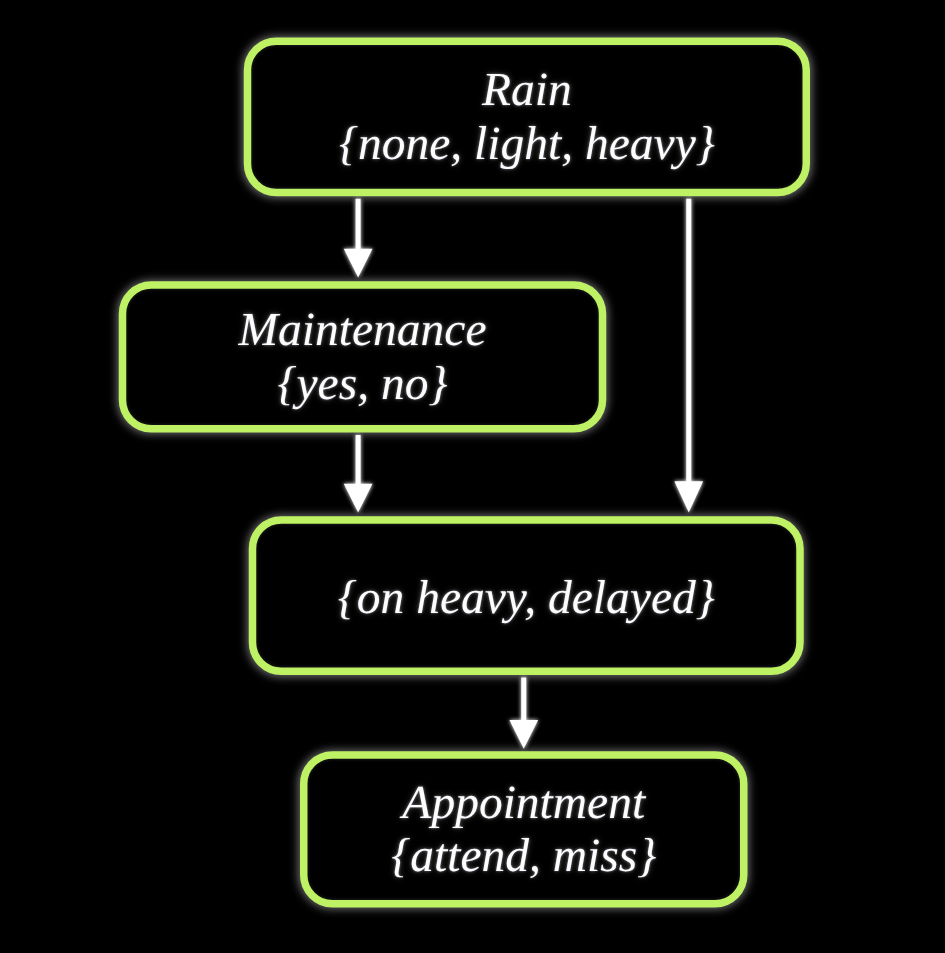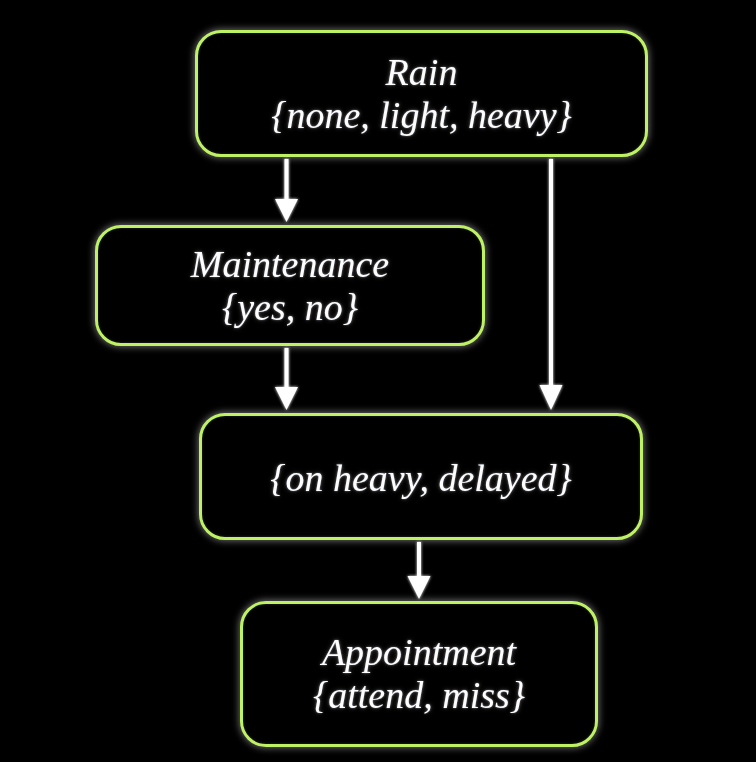--- a/index.html
+++ b/index.html
@@ -24,21 +24,21 @@
     position: absolute;
     left: 0;
     top: 0;
     width: 756px;
     height: 762px;
     pointer-events: none;
   }
   .node {
     position: absolute;
     box-sizing: border-box;
-    border: 3px solid #bef264;
+    border: 6px solid #bef264;
     border-radius: 26px;
     background: #000000;
     display: flex;
     flex-direction: column;
     align-items: center;
     justify-content: center;
     box-shadow: 0 0 7px 1px rgba(255,255,255,0.42),
                 inset 0 0 3px 0 rgba(255,255,255,0.18);
     text-align: center;
   }
@@ -53,21 +53,21 @@
     text-shadow: 0 0 2px rgba(200,215,255,0.55),
                  0 0 5px rgba(255,235,210,0.30);
   }
   .node-label { font-size: 38px; }
   .node-values { font-size: 38px; margin-top: 4px; }
 
   
   #node-rain        { left: 195px; top: 30px;  width: 453px; height: 127px; }
   #node-maintenance { left: 95px;  top: 225px; width: 390px; height: 121px; }
   #node-train       { left: 199px; top: 413px; width: 444px; height: 127px; }
-  #node-appointment { left: 240px; top: 601px; width: 358px; height: 146px; }
+  #node-appointment { left: 240px; top: 601px; width: 358px; height: 125px; }
 </style>
 </head>
 <body>
 
 <div id="diagram-canvas">
 
   <svg id="edge-layer" viewBox="0 0 756 762" width="756" height="762" aria-hidden="true">
     <defs>
       <filter id="edge-glow" x="-60%" y="-20%" width="220%" height="140%">
         <feGaussianBlur stdDeviation="1.6" result="b"></feGaussianBlur>

